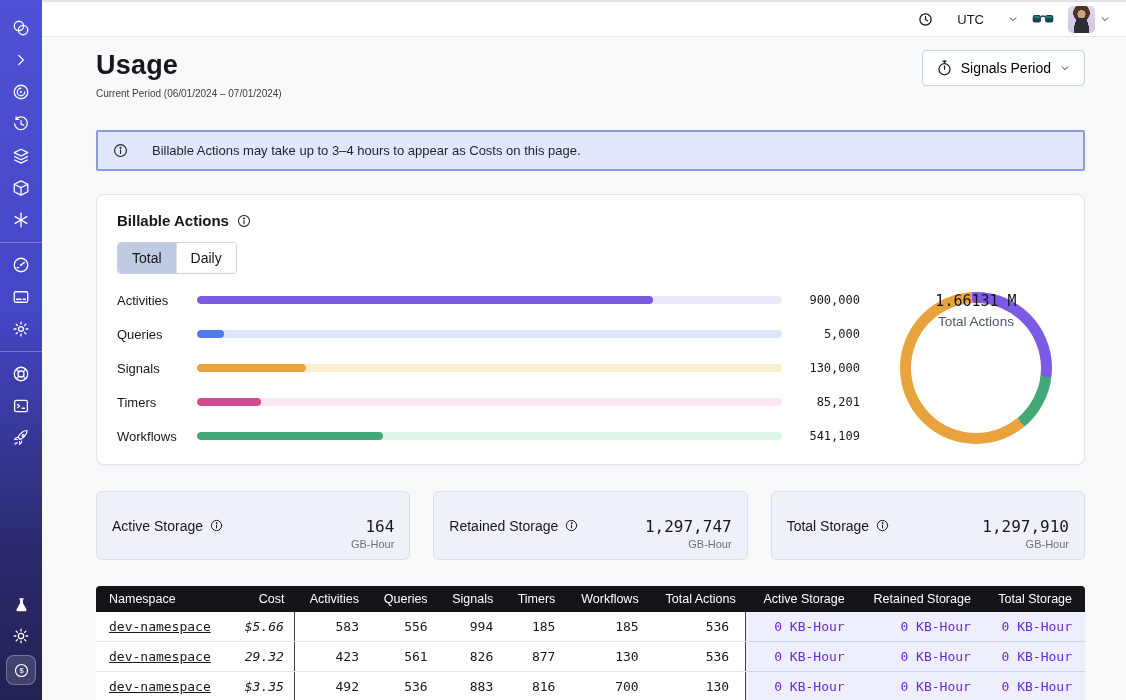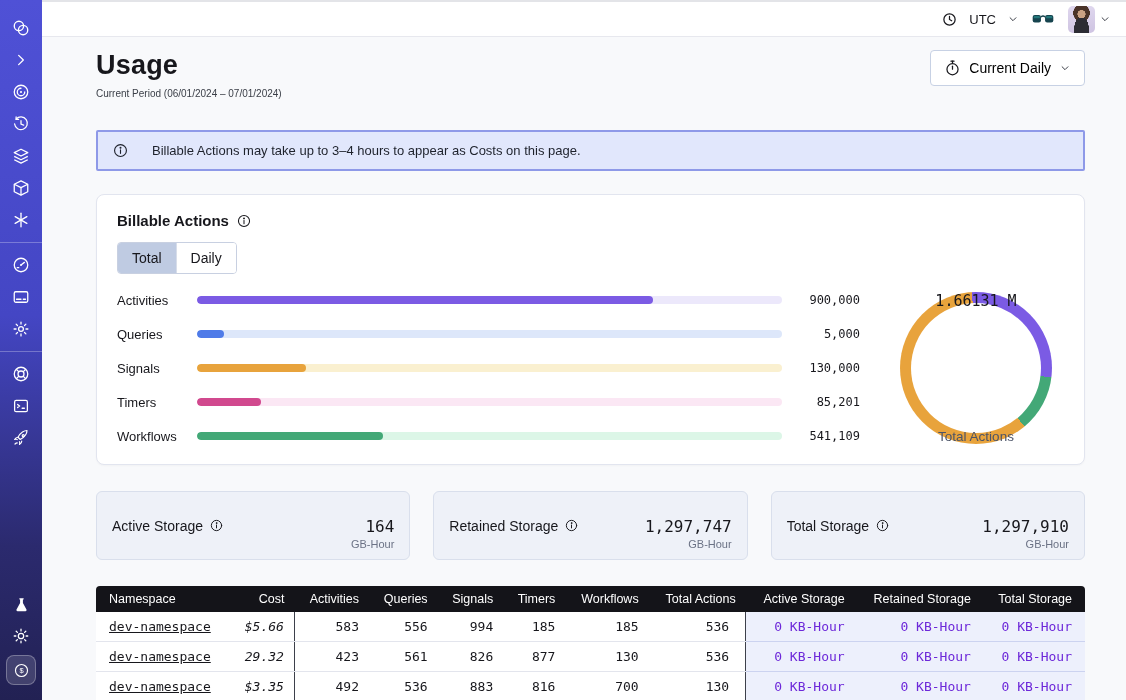--- a/index.html
+++ b/index.html
@@ -15,21 +15,21 @@
     margin:3px 0; cursor:pointer; }
   .sb-icon svg { display:block; }
   .sb-sep { width:42px; height:1px; background:rgba(255,255,255,.28); margin:6px 0; }
   .sb-spacer { flex:1; }
   .sb-active { background:rgba(255,255,255,.14); border:1px solid rgba(255,255,255,.28); border-radius:8px; width:30px; height:30px; }
 
   
   .topbar { position:fixed; left:42px; top:0; right:0; height:37px; background:#ffffff;
     border-top:2px solid #e3e4e8; border-bottom:1px solid #e7e8ee;
     display:flex; align-items:center; justify-content:flex-end; gap:14px; padding:0 16px; z-index:9; }
-  .tz-btn { display:flex; align-items:center; gap:12px; font-size:13px; cursor:pointer; }
+  .tz-btn { display:flex; align-items:center; gap:24px; font-size:13px; cursor:pointer; }
   .chev { width:10px; height:10px; }
   .glasses-btn { cursor:pointer; display:flex; align-items:center; }
   .avatar-wrap { display:flex; align-items:center; gap:5px; cursor:pointer; }
   .avatar { width:27px; height:27px; border-radius:5px; overflow:hidden;
     background:
       radial-gradient(circle at 50% 30%, #caa183 17%, transparent 18%),
       radial-gradient(ellipse at 50% 86%, #2c2c34 38%, transparent 39%),
       radial-gradient(circle at 50% 26%, #4a3328 34%, transparent 35%),
       linear-gradient(180deg,#dfd7ee 0%,#cfc4e2 100%); }
 
@@ -59,21 +59,21 @@
   .bar-label { width:68px; font-size:13px; color:#17171c; flex:none; }
   .bar-track { flex:1; height:8px; border-radius:4px; margin:0 16px 0 12px; overflow:hidden; }
   .bar-fill { height:8px; border-radius:4px; }
   .bar-value { width:62px; flex:none; text-align:right; font-size:12px; color:#17171c; }
 
   .donut-wrap { width:152px; height:152px; position:relative; flex:none; margin:0 12px 0 16px; }
   .donut { width:152px; height:152px; border-radius:50%; }
   .donut::after { content:""; position:absolute; left:11px; top:11px; width:130px; height:130px;
     border-radius:50%; background:#fff; }
   .donut-center { position:absolute; inset:0; display:flex; flex-direction:column; align-items:center;
-    justify-content:space-between; gap:4px; z-index:2; }
+    justify-content:flex-start; gap:4px; z-index:2; }
   .donut-val { font-size:15px; color:#17171c; }
   .donut-lbl { font-size:13.5px; color:#4c5468; }
 
   .storage-row { display:flex; gap:23px; margin-top:26px; }
   .storage-card { flex:1; background:#eef1f8; border:1px solid #d9dfec; border-radius:6px;
     padding:9px 15px; display:flex; align-items:center; justify-content:space-between; }
   .storage-label { display:flex; align-items:center; gap:7px; font-size:14px; }
   .storage-right { text-align:right; }
   .storage-value { font-size:16px;margin-top:16px; }
   .storage-unit { font-size:11px; color:#6b7285; margin-top:2px; }
@@ -247,21 +247,21 @@
       <h1 class="page-title">Usage</h1>
       <div class="page-sub">Current Period (06/01/2024 – 07/01/2024)</div>
     </div>
     <button class="period-btn">
       <svg width="15" height="16" viewBox="0 0 24 26" fill="none" stroke="#17171c" stroke-width="2" stroke-linecap="round">
         <circle cx="12" cy="15" r="9"></circle>
           <line x1="12" y1="15" x2="12" y2="10"></line>
           <line x1="9.5" y1="2" x2="14.5" y2="2"></line>
           <line x1="12" y1="2" x2="12" y2="5"></line>
       </svg>
-      <span>Current Daily</span>
+      <span>Signals Period</span>
       <svg class="chev" viewBox="0 0 24 24" fill="none" stroke="#3c3f48" stroke-width="2.4" stroke-linecap="round">
           <polyline points="5,9 12,16 19,9"></polyline>
         </svg>
     </button>
   </div>
 
   <div class="banner">
     <svg width="15" height="15" viewBox="0 0 24 24" fill="none" stroke="#1e222c" stroke-width="1.8" stroke-linecap="round">
       <circle cx="12" cy="12" r="9.5"></circle>
         <line x1="12" y1="11" x2="12" y2="16.5"></line>

